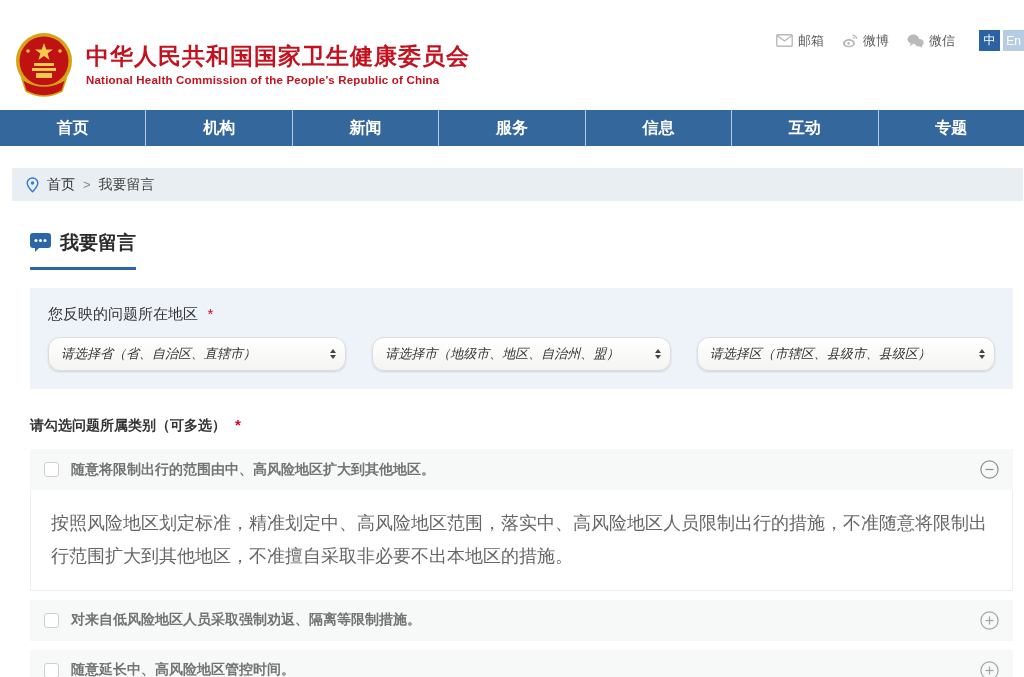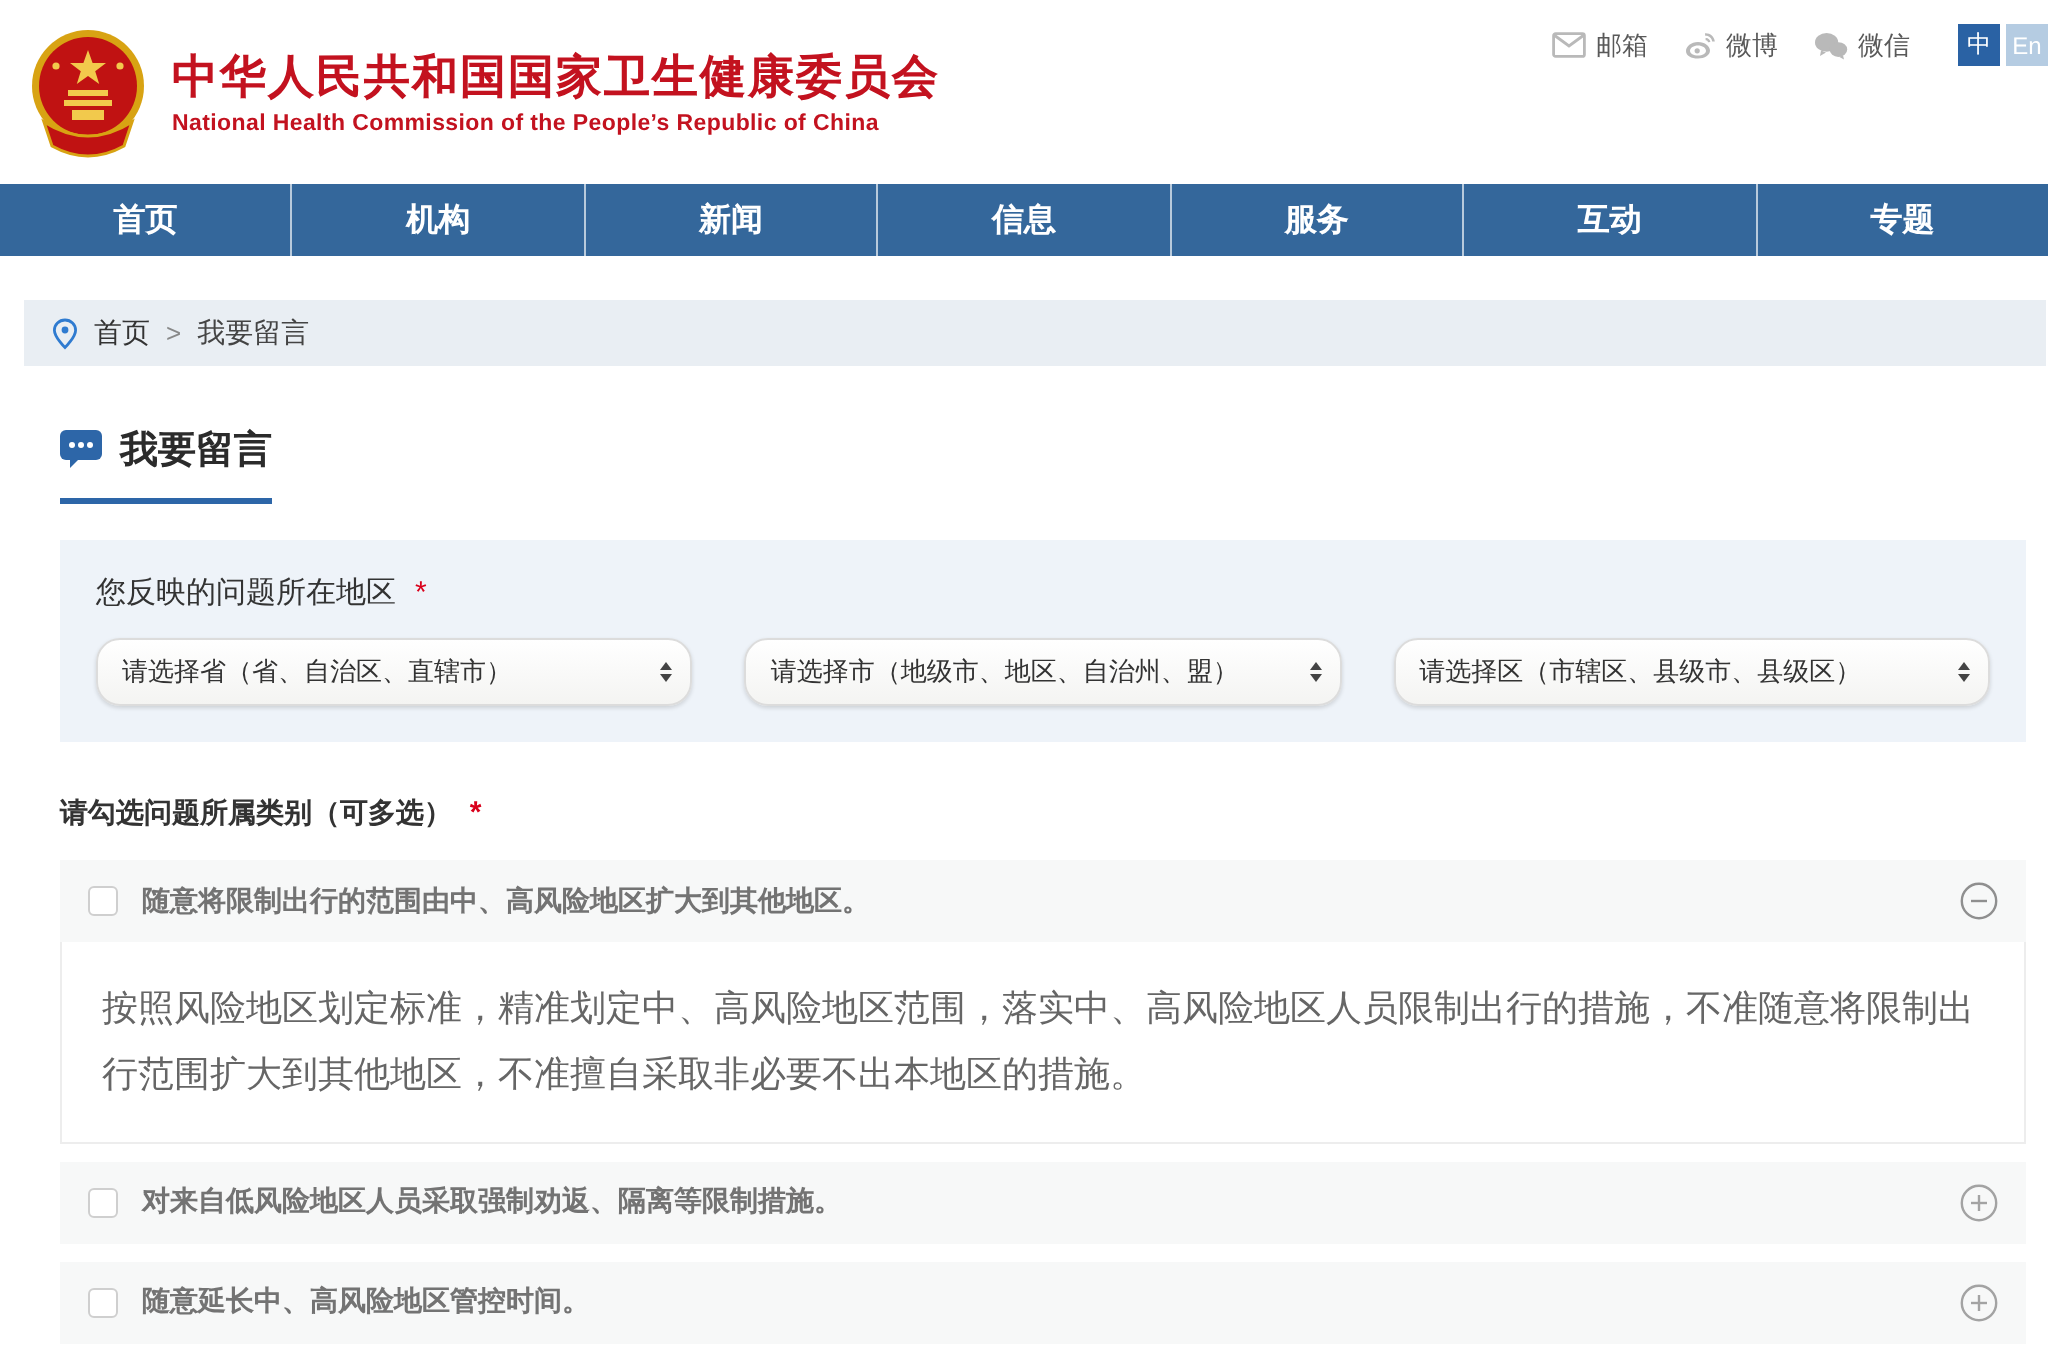--- a/index.html
+++ b/index.html
@@ -1,20 +1,20 @@
 <!DOCTYPE html>
 <html><head>
 <meta charset="utf-8">
 <style>
   * { margin:0; padding:0; box-sizing:border-box; }
   html,body { width:1024px; height:677px; overflow:hidden; background:#fff;
     font-family:"Liberation Sans","DejaVu Sans",sans-serif; }
 
   
-  .site-header { height:92px; display:flex; align-items:center; padding:0 14px 0 14px; position:relative; background:#fff; }
+  .site-header { height:92px; display:flex; align-items:center; padding:0 14px 0 14px; position:relative; background:#fff;margin-top:18px; }
   .emblem { width:60px; height:66px; position:relative; flex:0 0 auto; }
   .emblem svg { width:100%; height:100%; }
   .brand { margin-left:12px; }
   .brand-title { color:#c3121f; font-size:23px; font-weight:bold; letter-spacing:1px; line-height:1.25; }
   .brand-sub { color:#c3121f; font-size:11.5px; font-weight:bold; margin-top:4px; letter-spacing:.2px; }
 
   .header-links { position:absolute; top:12px; right:0; display:flex; align-items:center; gap:18px; }
   .hlink { display:flex; align-items:center; gap:5px; font-size:13px; color:#595959; cursor:pointer; }
   .hlink .ic { color:#b9b9b9; display:flex; }
   .lang-group { display:flex; gap:3px; margin-left:6px; }
@@ -44,21 +44,21 @@
   .pt-icon { display:flex; }
   .page-title { font-size:19px; font-weight:bold; color:#2b2b2b; }
 
   
   .region-box { margin-top:18px; background:#eef3f9; padding:17px 18px 18px 18px; }
   .form-label { font-size:15px; color:#333; }
   .req { color:#d9001b; margin-left:5px; font-size:15px; }
   .select-row { display:flex; gap:26px; margin-top:13px; }
   .mselect { flex:1; height:34px; background:linear-gradient(#ffffff,#f4f4f2); border:1px solid #dcdcdc;
     border-radius:12px; box-shadow:0 1px 2px rgba(0,0,0,.14); display:flex; align-items:center;
-    padding:0 24px 0 12px; position:relative; font-size:13px; color:#333; cursor:pointer; }
+    padding:0 24px 0 12px; position:relative; font-size:13px; color:#333; cursor:pointer;font-style:italic; }
   .stepper { position:absolute; right:9px; top:50%; transform:translateY(-50%);
     display:flex; flex-direction:column; align-items:center; gap:2px; }
   .tri-up { width:0; height:0; border-left:3.5px solid transparent; border-right:3.5px solid transparent;
     border-bottom:4.5px solid #444; }
   .tri-dn { width:0; height:0; border-left:3.5px solid transparent; border-right:3.5px solid transparent;
     border-top:4.5px solid #444; }
 
   
   .cat-label { margin-top:27px; font-size:14px; color:#333;font-weight:bold; }
   .cat-list { margin-top:14px; }
@@ -130,22 +130,22 @@
       <div class="lang-btn lang-zh">中</div>
       <div class="lang-btn lang-en">En</div>
     </div>
   </div>
 </div>
 
 <div class="main-nav">
   <div class="nav-item">首页</div>
   <div class="nav-item">机构</div>
   <div class="nav-item">新闻</div>
+  <div class="nav-item">服务</div>
   <div class="nav-item">信息</div>
-  <div class="nav-item">服务</div>
   <div class="nav-item">互动</div>
   <div class="nav-item">专题</div>
 </div>
 
 <div class="breadcrumb">
   <span class="pin">
     <svg width="13" height="16" viewBox="0 0 13 16" fill="none" stroke="currentColor" stroke-width="1.4">
       <path d="M6.5 1 C3.5 1 1.2 3.3 1.2 6.1 C1.2 9.5 6.5 14.8 6.5 14.8 C6.5 14.8 11.8 9.5 11.8 6.1 C11.8 3.3 9.5 1 6.5 1 Z"></path>
       <circle cx="6.5" cy="6" r="1.7" fill="currentColor" stroke="none"></circle>
     </svg>

